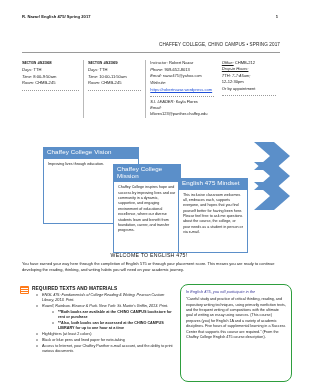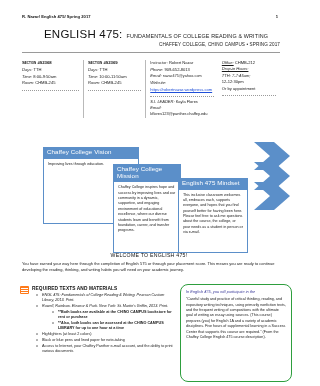--- a/index.html
+++ b/index.html
@@ -257,24 +257,20 @@
 </head>
 <body>
 
 <div class="page">
 
   <div class="runhead">
     <span>R. Nazar/ English 475/ Spring 2017</span>
     <span>1</span>
   </div>
 
-  <div class="titleline">
-    <span class="title-main">ENGLISH 475:</span>
-    <span class="title-sub">FUNDAMENTALS OF COLLEGE READING &amp; WRITING</span>
-  </div>
   <div class="campusline">CHAFFEY COLLEGE, CHINO CAMPUS • SPRING 2017</div>
   <div class="rule-top"></div>
 
   <div class="infogrid">
 
     <div class="infocol c1">
       <div class="sec-head">Section #92368</div>
       <div class="fld"><span class="lbl-it">Days:</span>
         <span>TTH</span></div>
       <div class="fld"><span class="lbl-it">Time:</span>

